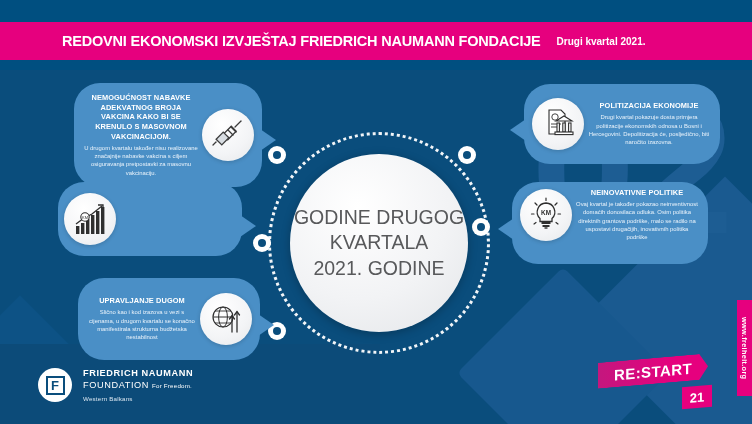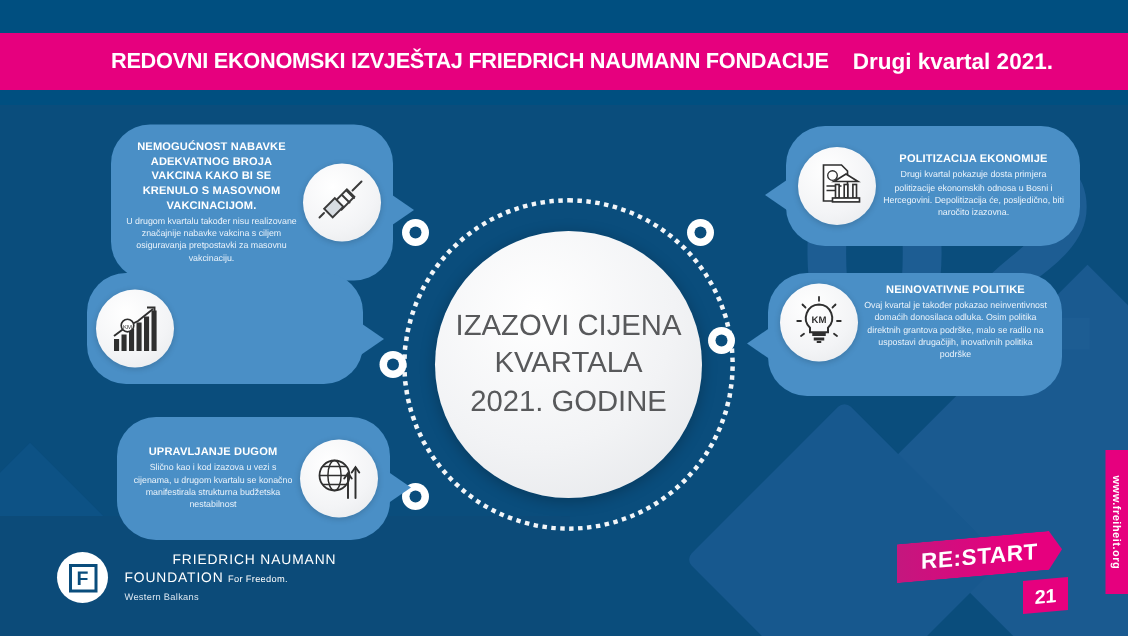--- a/index.html
+++ b/index.html
@@ -8,27 +8,27 @@
     font-family: "Liberation Sans", sans-serif;
     background: #0a4d7c;
     overflow: hidden;
     position: relative;
   }
   #stage { position: absolute; inset: 0; overflow: hidden; }
 
   
   .topband { position:absolute; left:0; top:0; width:752px; height:22px; background:#004f80; }
   .pinkbar { position:absolute; left:0; top:22px; width:752px; height:38px; background:#e6007e;
-             display:flex; align-items:center;padding-left:12px; }
+             display:flex; align-items:center; }
   .pinkbar .ttl {
     margin-left: 62px; color:#ffffff; font-weight:bold; font-size:14.5px;
     letter-spacing:-0.2px; white-space:nowrap;
   }
   .pinkbar .sub {
-    margin-left: 16px; color:#ffffff; font-weight:bold; font-size:15px; white-space:nowrap;
+    margin-left: 16px; color:#ffffff; font-weight:bold; font-size:10px; white-space:nowrap;
   }
   .underbar { position:absolute; left:0; top:60px; width:752px; height:10px; background:#004f80; }
 
   
   .canvas { position:absolute; left:0; top:70px; width:752px; height:354px; background:#0a4d7c; overflow:hidden; }
 
   
   .watermark {
     position:absolute; right:24px; top:4px;
     font-size:188px; font-weight:bold; color:#1d5d93;
@@ -103,21 +103,21 @@
 
   
   .logo { position:absolute; left:38px; bottom:22px; display:flex; align-items:center; }
   .logo-mark { width:34px; height:34px; border-radius:50%; background:#ffffff;
                display:flex; align-items:center; justify-content:center; flex:0 0 34px; }
   .logo-mark .sq { width:19px; height:19px; border:2.6px solid #0a4d7c; position:relative;
                    display:flex; align-items:center; justify-content:center; }
   .logo-mark .sq::after { content:"F"; color:#0a4d7c; font-size:13px; font-weight:bold;
                           line-height:1; font-family:"Liberation Sans", sans-serif; }
   .logo-txt { margin-left:11px; color:#ffffff; }
-  .logo-txt .l1 { font-size:9.2px; font-weight:normal; letter-spacing:0.6px; line-height:1.25;margin-left:32px; }
+  .logo-txt .l1 { font-size:9.2px; font-weight:bold; letter-spacing:0.6px; line-height:1.25; }
   .logo-txt .l2 { font-size:9.2px; font-weight:bold; letter-spacing:0.6px; line-height:1.25; }
   .logo-txt .l2 span { font-size:6.2px; font-weight:normal; letter-spacing:0.2px; margin-left:3px; }
   .logo-txt .l3 { font-size:6.2px; margin-top:4px; color:#dce8f2; letter-spacing:0.2px; }
 
   
   .restart {
     position:absolute; right:44px; bottom:40px; width:110px; height:26px;
     background:linear-gradient(90deg,#c4177e 0%, #e6007e 70%);
     transform: skewY(-5deg);
     display:flex; align-items:center; justify-content:center;
@@ -175,21 +175,21 @@
       </div>
     <div class="node n4">
         <i></i>
       </div>
     <div class="node n5">
         <i></i>
       </div>
 
     <div class="center">
       <div class="ctxt">
-        <div>IZAZOVI CIJENA</div>
+        <div>GODINE DRUGOG</div>
         <div>KVARTALA</div>
         <div>2021. GODINE</div>
       </div>
     </div>
 
     <div class="bubble" id="b-vaccine">
       <div class="txt">
         <h3>NEMOGUĆNOST NABAVKE ADEKVATNOG BROJA VAKCINA KAKO BI SE KRENULO S MASOVNOM VAKCINACIJOM.</h3>
         <p>U drugom kvartalu također nisu realizovane značajnije nabavke vakcina s ciljem osiguravanja pretpostavki za masovnu vakcinaciju.</p>
       </div>

